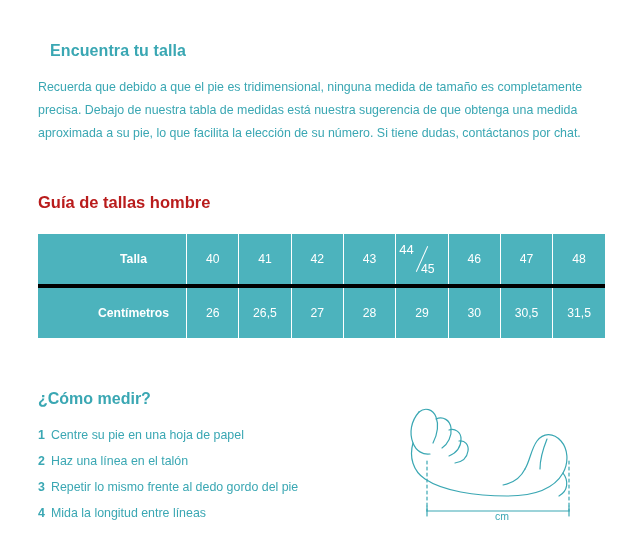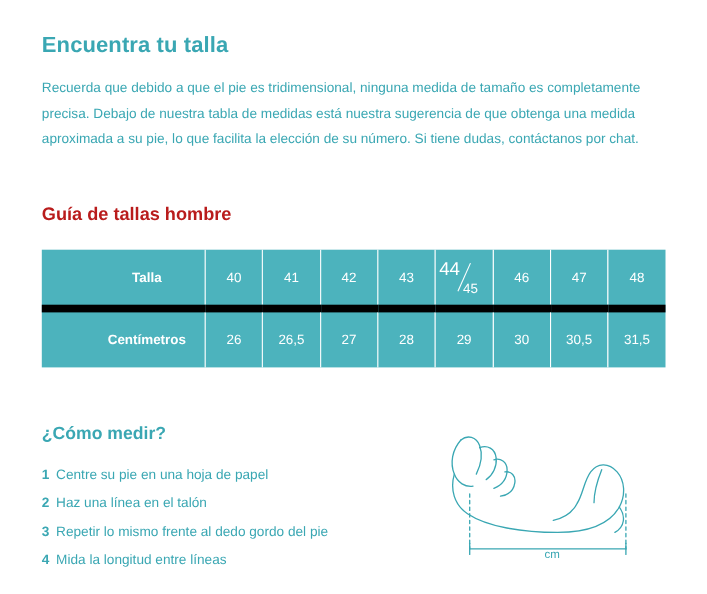--- a/index.html
+++ b/index.html
@@ -15,24 +15,24 @@
     overflow: hidden;
   }
   .page {
     position: relative;
     width: 643px;
     height: 540px;
     box-sizing: border-box;
     padding: 0 38px;
   }
   h1.section-title {
-    font-size: 20px;
-    font-weight: bold;
-    color: #3aa7b3;
-    margin: 0;
+    font-size: 16px;
+    font-weight: bold;
+    color: #3aa7b3;
+    margin: 12px;
     padding-top: 30px;
     letter-spacing: 0.1px;
   }
   .intro {
     margin-top: 16px;
     font-size: 12.4px;
     line-height: 1.85;
     color: #3aa7b3;
     max-width: 555px;
   }
@@ -63,34 +63,34 @@
   }
   table.size-table tr.row-head td { font-weight: bold; }
   table.size-table tr.row-head td.val { font-weight: normal; }
   table.size-table td.label {
     font-weight: bold;
     width: 103px;
     font-size: 12.2px;
     padding-left: 44px;
   }
   table.size-table tr + tr td {
-    border-top: 7px solid #000000;
+    border-top: 4px solid #000000;
   }
   table.size-table td:last-child { border-right: none; }
 
   .dual-size {
     position: relative;
     width: 100%;
     height: 34px;
   }
   .dual-size .upper {
     position: absolute;
     left: 2px;
     top: 0px;
-    font-size: 17px;
+    font-size: 13px;
   }
   .dual-size .lower {
     position: absolute;
     right: 12px;
     bottom: 0px;
     font-size: 12.2px;
   }
   .dual-size .slash {
     position: absolute;
     left: 50%;

